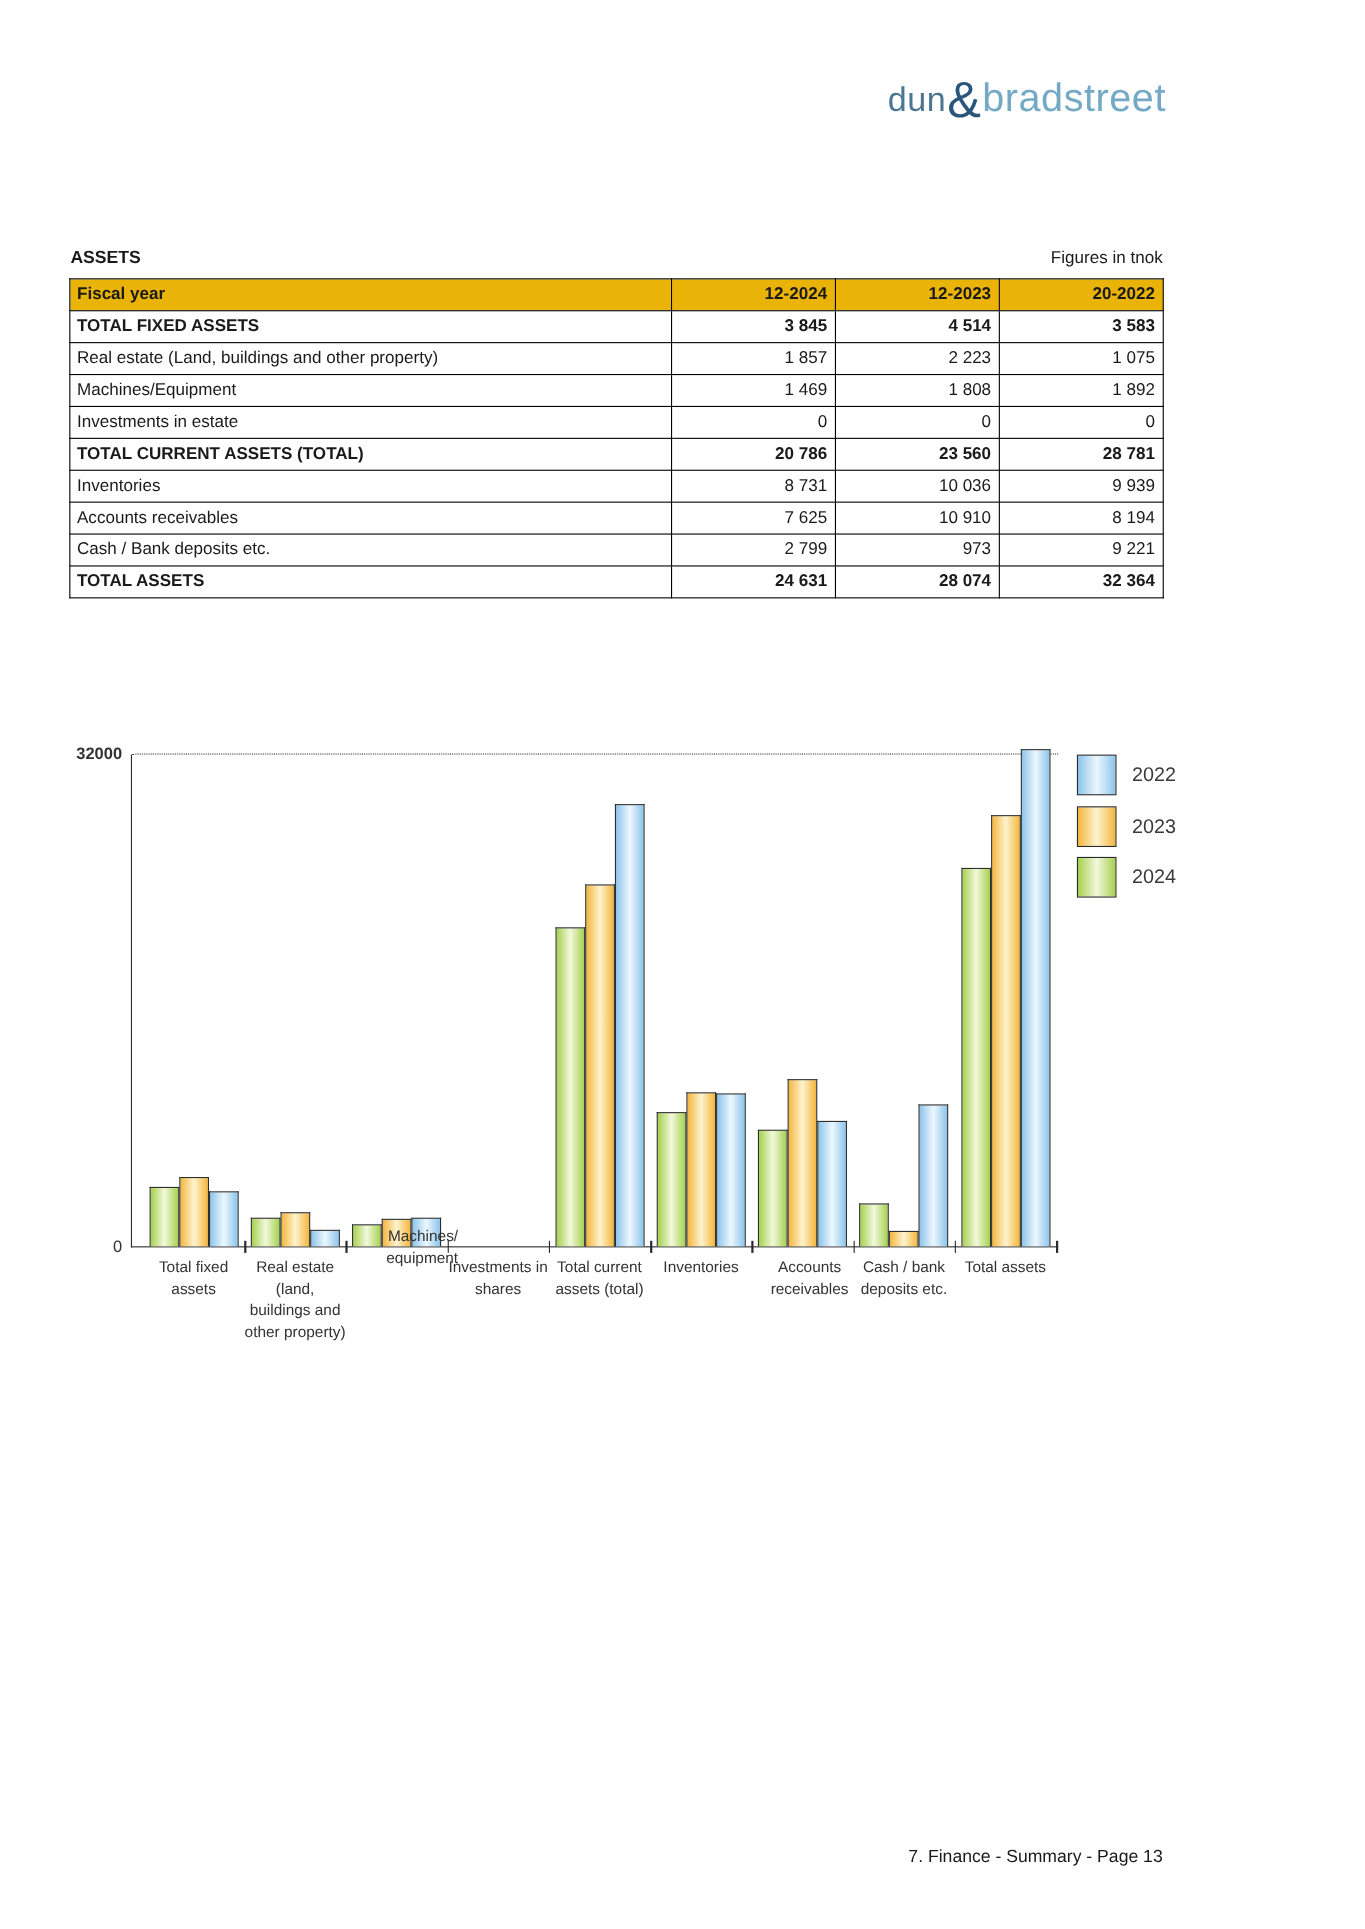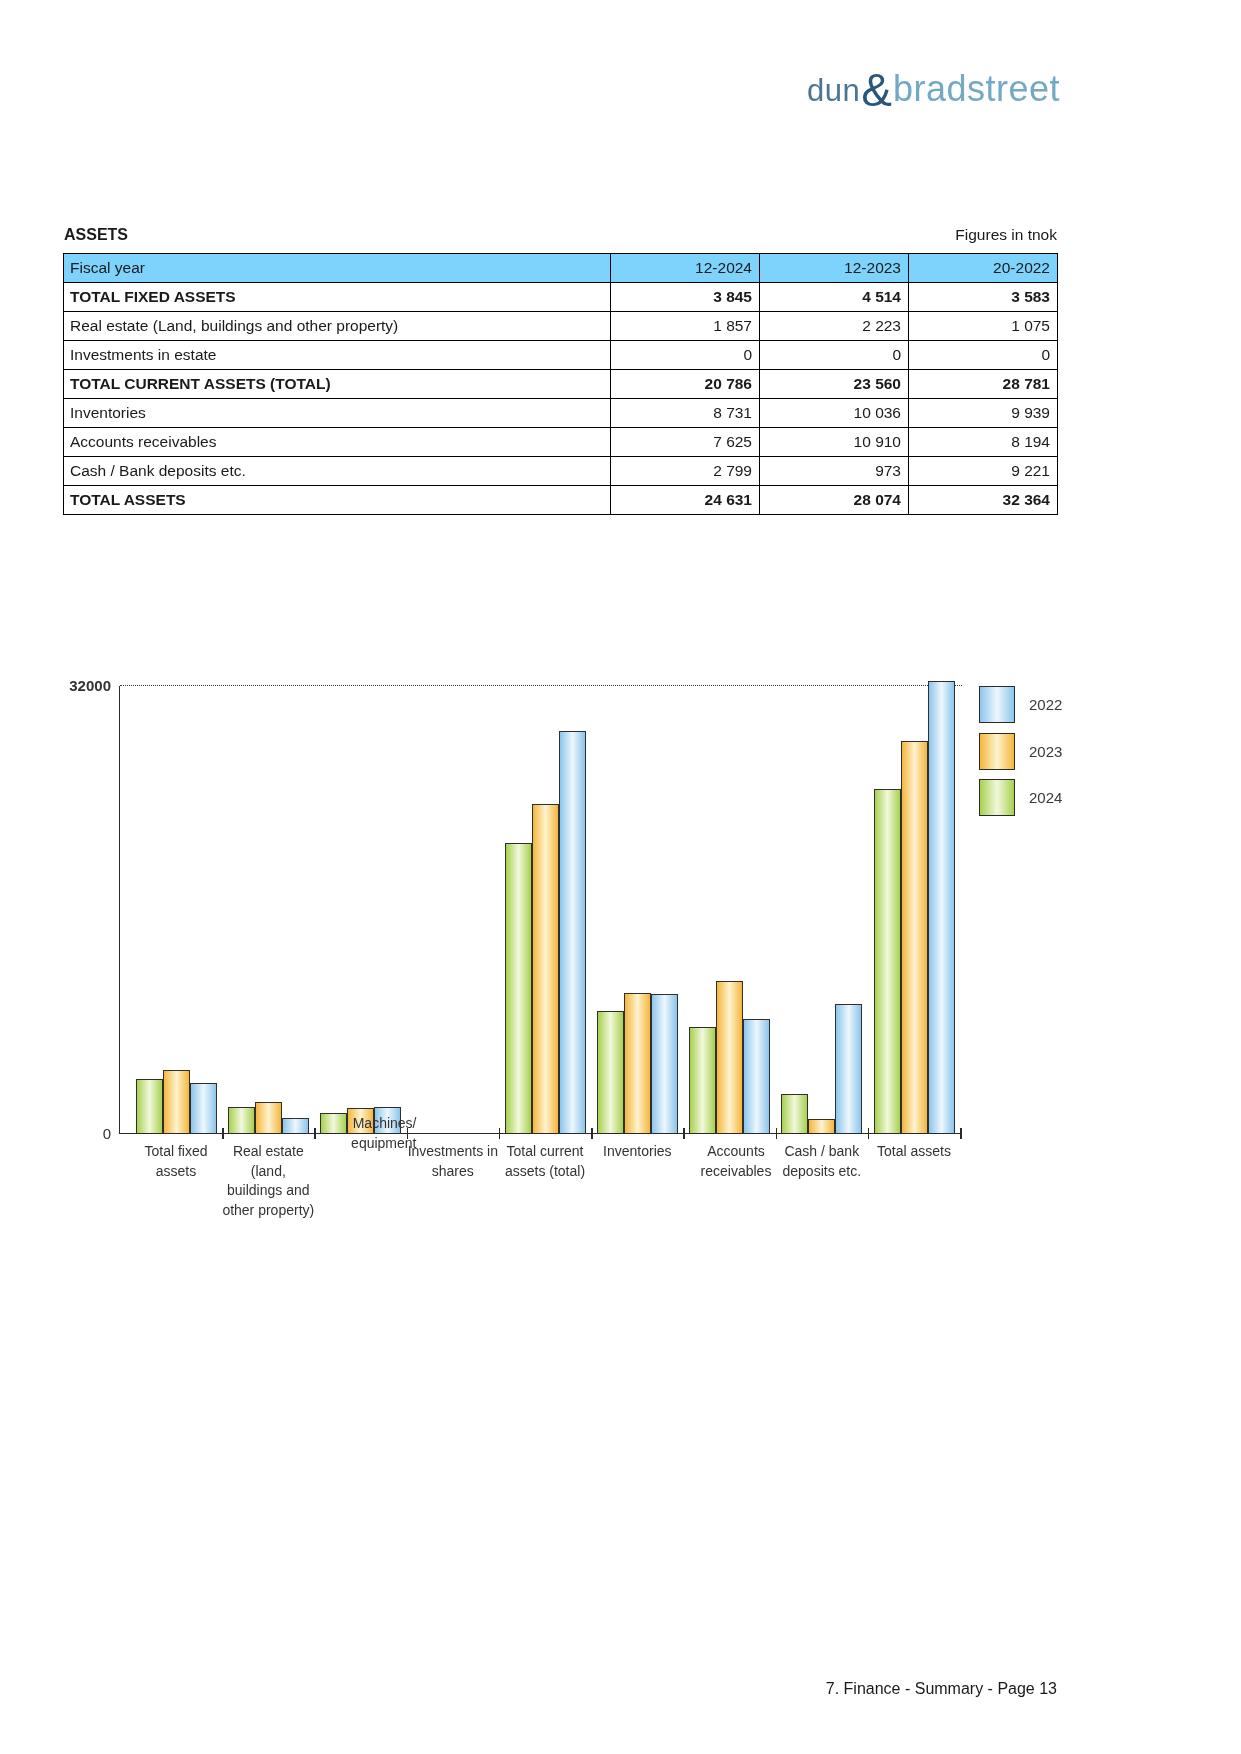--- a/index.html
+++ b/index.html
@@ -15,42 +15,42 @@
   .logo-brad { font-size:36px; letter-spacing:0.5px; }
 
   
   .heading-row { position:absolute; left:64px; top:226px; width:993px; display:flex; justify-content:space-between; align-items:flex-end; }
   .assets-title { font-weight:bold; font-size:16px; }
   .figures-note { font-size:15.5px; }
 
   
   table.assets { position:absolute; left:63px; top:253px; width:994px; border-collapse:collapse; table-layout:fixed; font-size:15.5px; }
   table.assets th, table.assets td { border:1.5px solid #000; height:28px; padding:0 7px 0 6px; overflow:hidden; white-space:nowrap; }
-  table.assets thead th { background:#7dd3fc; font-weight:normal; text-align:right; }
+  table.assets thead th { background:#eab308; font-weight:bold; text-align:right; }
   table.assets thead th.col-label { text-align:left; }
   table.assets td.val { text-align:right; }
   table.assets tr.bold td { font-weight:bold; }
 
   
   .chart-plot {
     position:absolute; left:119px; top:686px; width:842px; height:447px;
     border-left:1.5px solid #2a2a2a; border-bottom:1.5px solid #2a2a2a;
   }
   .gridline-top { position:absolute; left:0; width:842px; top:-1px; border-top:1.5px dotted #3a3a3a; }
   .bar { position:absolute; bottom:0; width:27px; box-sizing:border-box; border:1px solid #2f2f2f; border-bottom:none; }
   .axis-tick { position:absolute; bottom:-6px; width:1.5px; height:11px; background:#2a2a2a; }
   .ytick { position:absolute; left:-64px; width:55px; text-align:right; font-size:15px; color:#333; }
   .ytick.top { top:-9px;font-weight:bold; }
   .ytick.bottom { bottom:-9px; }
   .xlabel { position:absolute; width:112px; text-align:center; font-size:14px; line-height:19.5px; color:#333; }
 
   .legend { position:absolute; left:979px; top:686px; width:130px; height:140px; }
   .legend-item { position:absolute; left:0; display:flex; align-items:center; }
   .legend-swatch { width:36px; height:37px; box-sizing:border-box; border:1.5px solid #2a2a2a; }
-  .legend-label { margin-left:14px; font-size:15px; color:#3a3a3a; }
+  .legend-label { margin-left:14px; font-size:18px; color:#3a3a3a; }
 
   
   .footer { position:absolute; left:63px; top:1680px; width:994px; text-align:right; font-size:16px; color:#1a1a1a; }
 </style>
 </head>
 <body>
 
 <div class="page">
 
   <div class="logo">
@@ -84,20 +84,26 @@
           <td>TOTAL FIXED ASSETS</td>
           <td class="val">3 845</td>
           <td class="val">4 514</td>
           <td class="val">3 583</td>
         </tr>
         <tr>
           <td>Real estate (Land, buildings and other property)</td>
           <td class="val">1 857</td>
           <td class="val">2 223</td>
           <td class="val">1 075</td>
+        </tr>
+        <tr>
+          <td>Machines/Equipment</td>
+          <td class="val">1 469</td>
+          <td class="val">1 808</td>
+          <td class="val">1 892</td>
         </tr>
         <tr>
           <td>Investments in estate</td>
           <td class="val">0</td>
           <td class="val">0</td>
           <td class="val">0</td>
         </tr>
         <tr class="bold">
           <td>TOTAL CURRENT ASSETS (TOTAL)</td>
           <td class="val">20 786</td>

